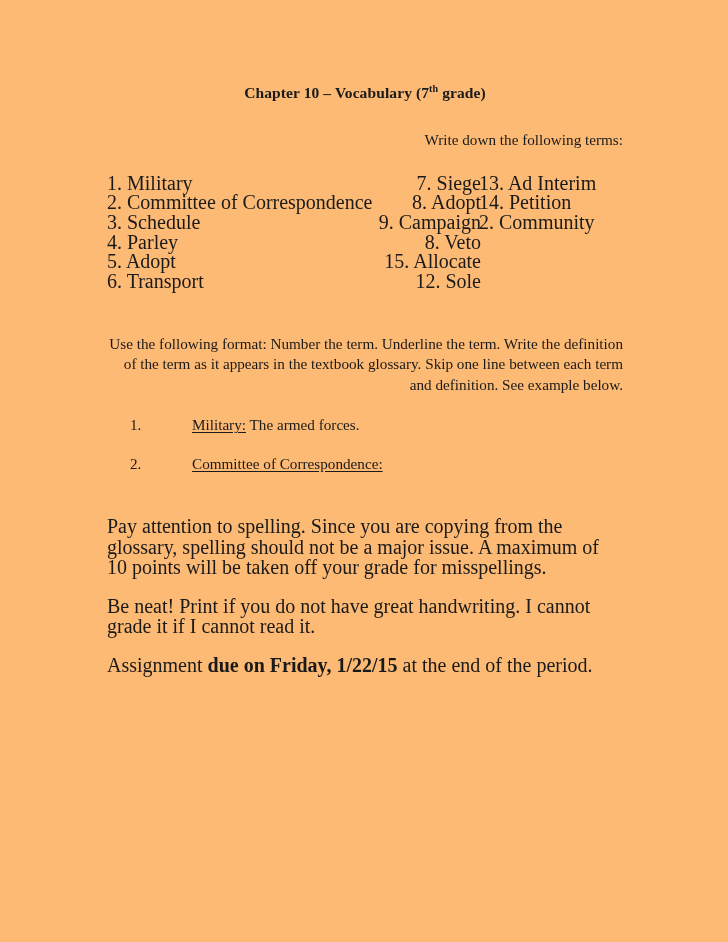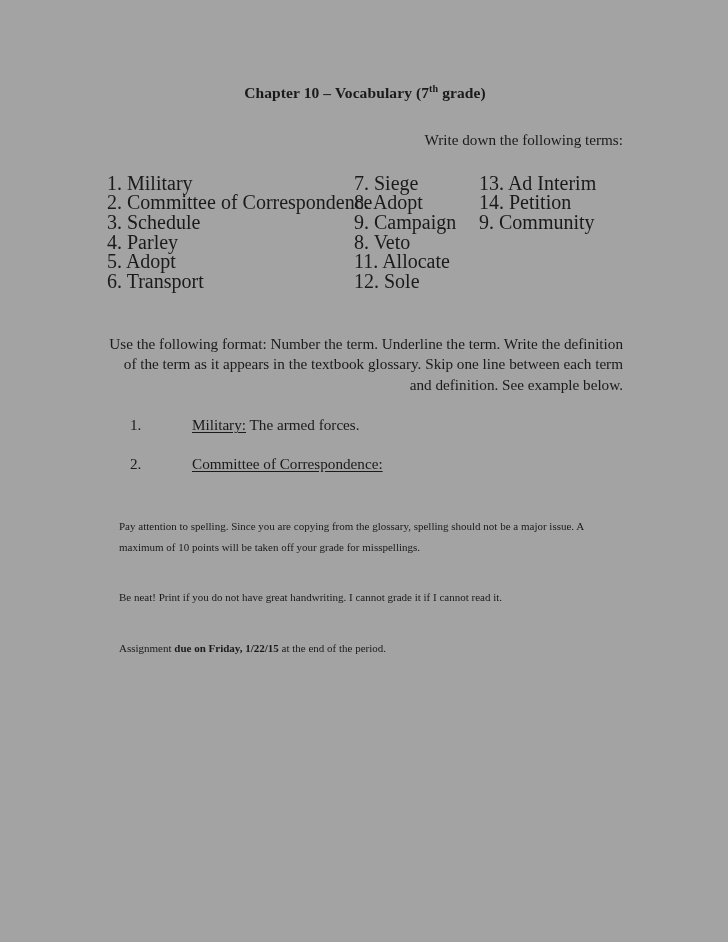--- a/index.html
+++ b/index.html
@@ -16,21 +16,21 @@
     font-family: "Liberation Serif", "DejaVu Serif", serif;
     color: #1a1a1a;
     -webkit-font-smoothing: antialiased;
   }
 
   .page {
     position: absolute;
     left: 0; top: 0;
     width: 728px;
     height: 942px;
-    background: #a3a3a3;
+    background: #fdba74;
     box-sizing: border-box;
     padding: 0;
   }
 
   .content {
     position: absolute;
     left: 107px;
     top: 0;
     width: 516px;
   }
@@ -69,21 +69,21 @@
     padding-top: 24px;
     height: 122px;
   }
   .terms-col {
     position: absolute;
     top: 24px;
     font-size: 20px;
     line-height: 19.6px;
   }
   .terms-col.col-1 { left: 0px;   width: 250px; }
-  .terms-col.col-2 { left: 247px; width: 115px; }
+  .terms-col.col-2 { left: 259px; width: 115px; text-align: right; }
   .terms-col.col-3 { left: 372px; width: 150px; }
 
   .term-item {
     white-space: nowrap;
   }
   .term-item.wrapped {
     white-space: normal;
   }
   .term-item .term-cont {
     display: block;
@@ -119,22 +119,22 @@
     top: 0;
   }
   .example-item .underlined {
     text-decoration: underline;
     text-underline-offset: 2px;
     margin-left: 40px;
   }
 
   
   .body-para {
-    margin: 12px;
-    font-size: 11px;
+    margin: 0;
+    font-size: 20px;
     line-height: 20.5px;
   }
   .body-para.p-spelling { padding-top: 23px; }
   .body-para.p-neat     { padding-top: 18px; }
   .body-para.p-due      { padding-top: 18px; }
 
   .body-para b { font-weight: bold; }
 </style>
 </head>
 <body>
@@ -155,28 +155,28 @@
         <div class="term-item">4. Parley</div>
         <div class="term-item">5. Adopt</div>
         <div class="term-item">6. Transport</div>
       </div>
 
       <div class="terms-col col-2">
         <div class="term-item">7. Siege</div>
         <div class="term-item">8. Adopt</div>
         <div class="term-item">9. Campaign</div>
         <div class="term-item">8. Veto</div>
-        <div class="term-item">11. Allocate</div>
+        <div class="term-item">15. Allocate</div>
         <div class="term-item">12. Sole</div>
       </div>
 
       <div class="terms-col col-3">
         <div class="term-item">13. Ad Interim</div>
         <div class="term-item">14. Petition</div>
-        <div class="term-item wrapped"><span>9. Community</span></div>
+        <div class="term-item wrapped"><span>2. Community</span></div>
       </div>
 
     </div>
 
     <p class="format-para">Use the following format: Number the term. Underline the term. Write the definition of the term as it appears in the textbook glossary. Skip one line between each term and definition. See example below.</p>
 
     <ol class="examples">
       <li class="example-item">
         <span class="num">1.</span><span class="underlined">Military:</span><span> The armed forces.</span>
       </li>

